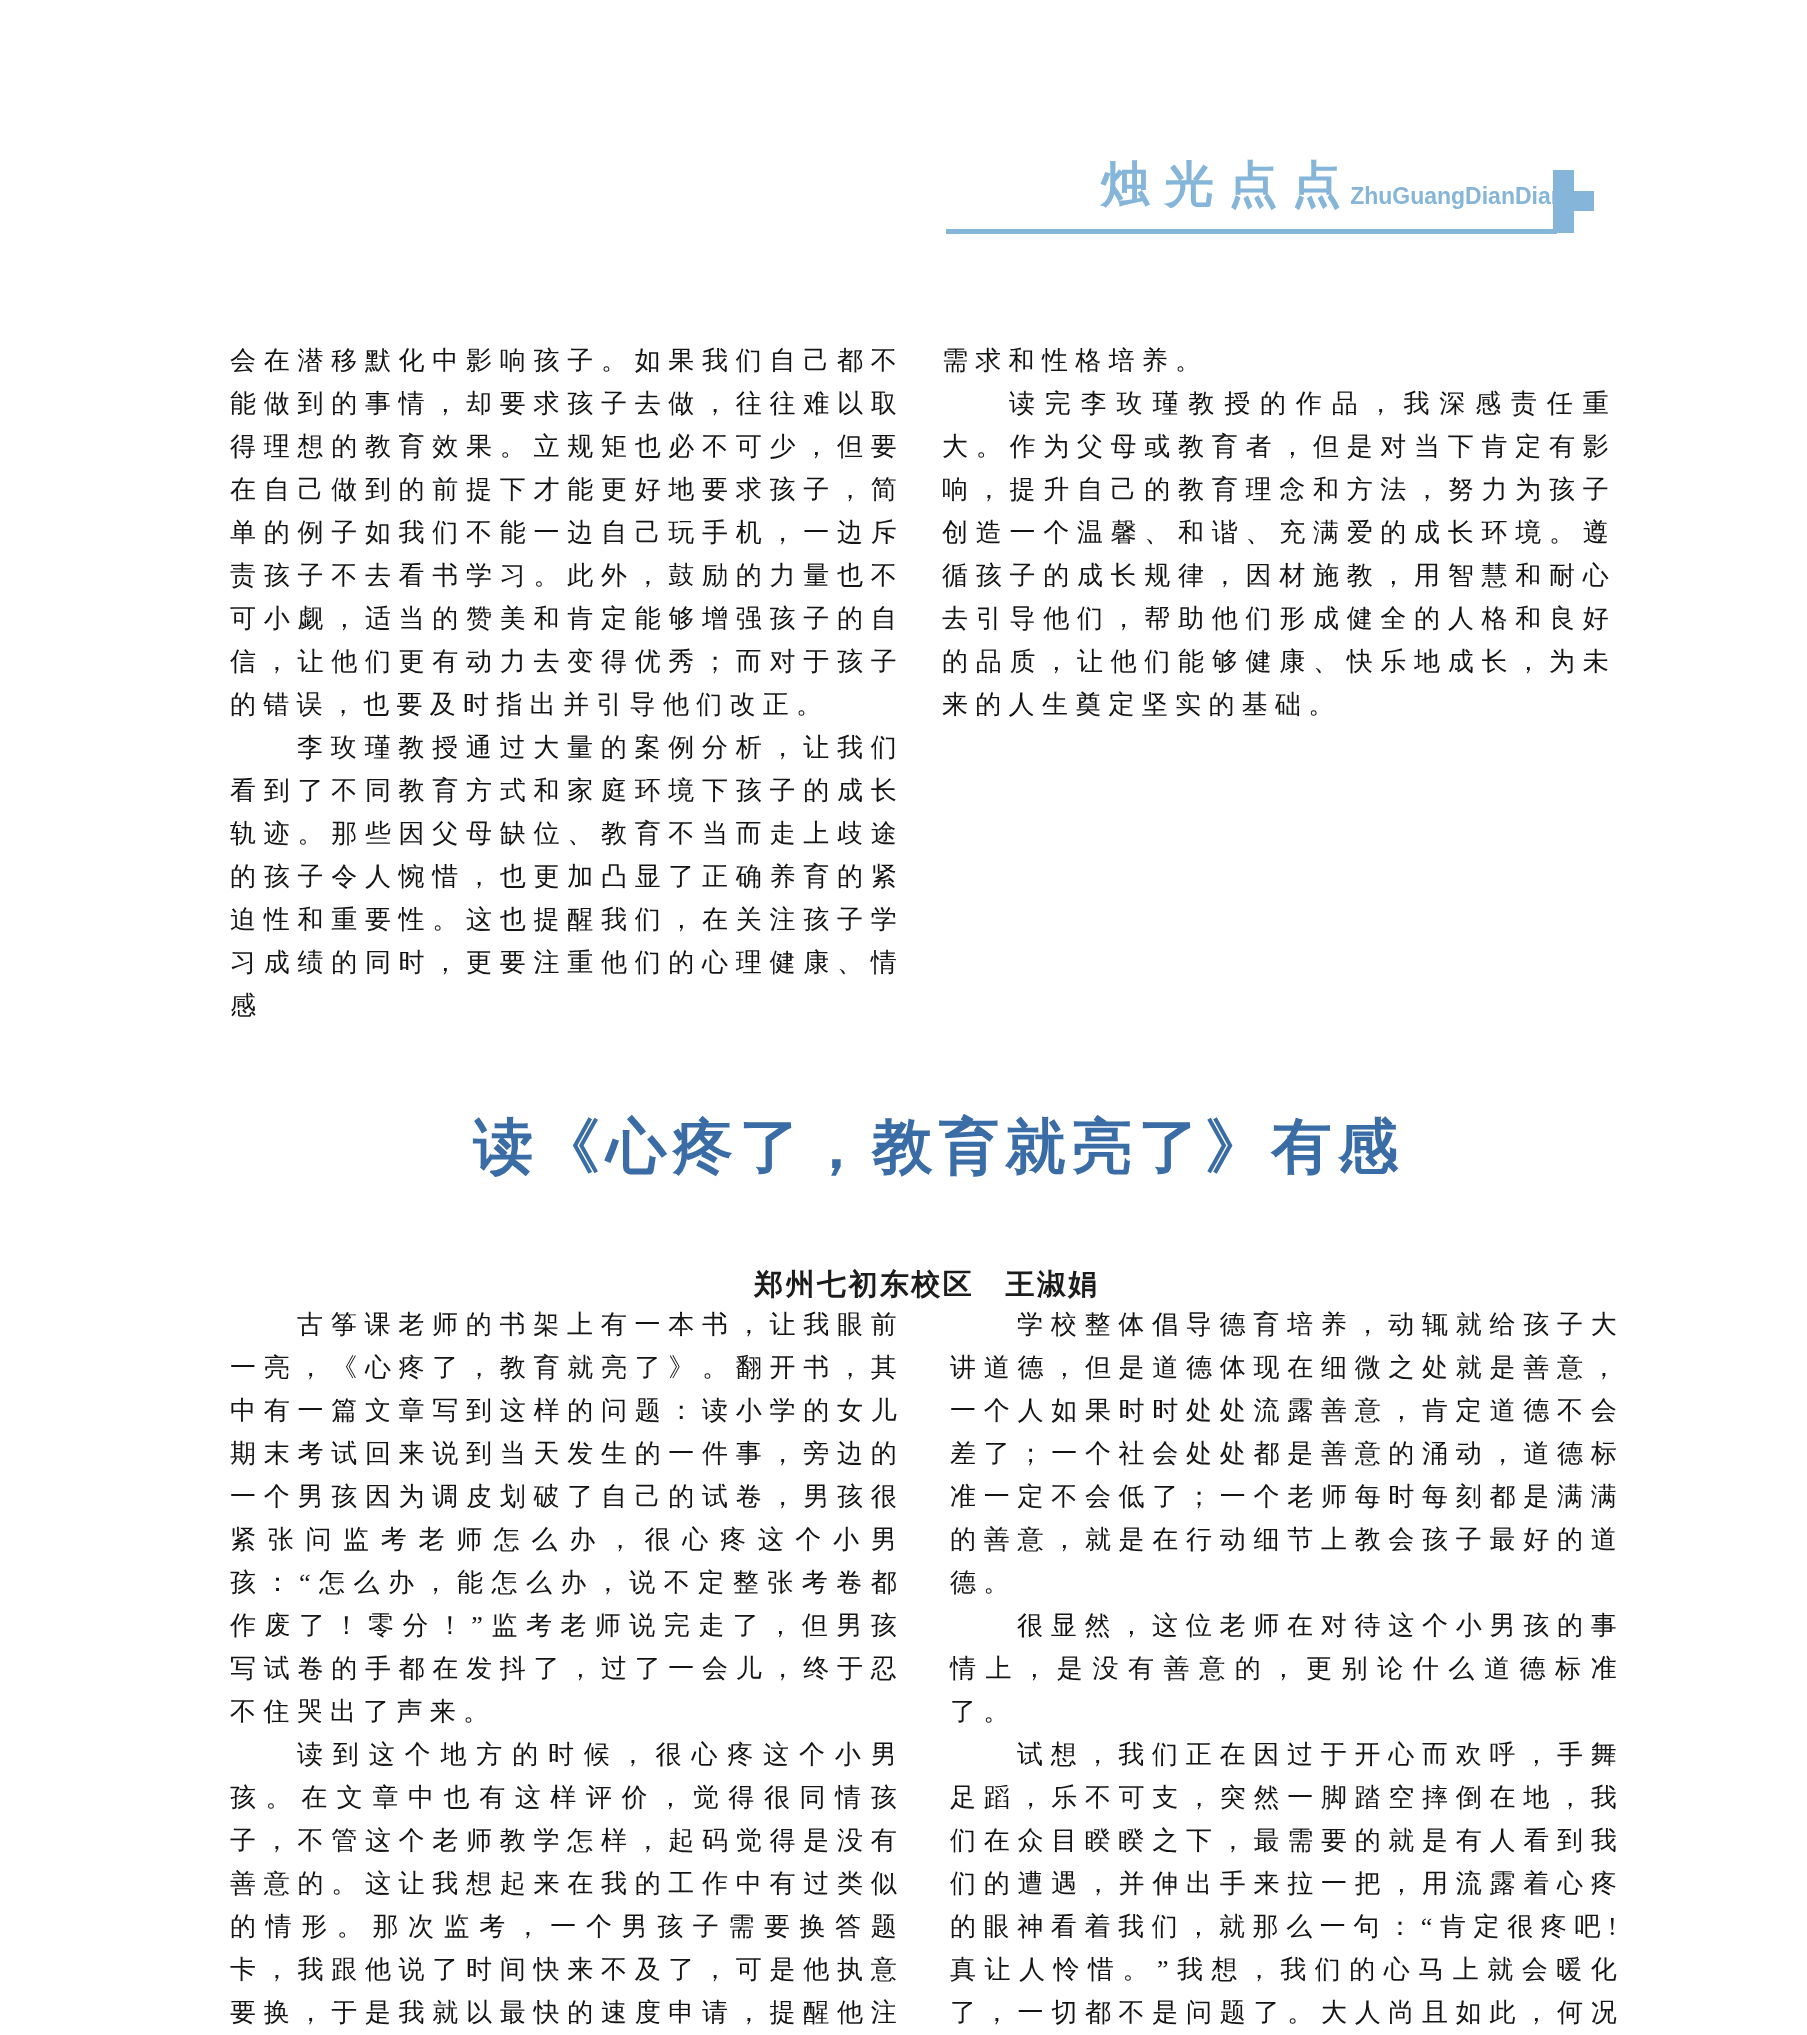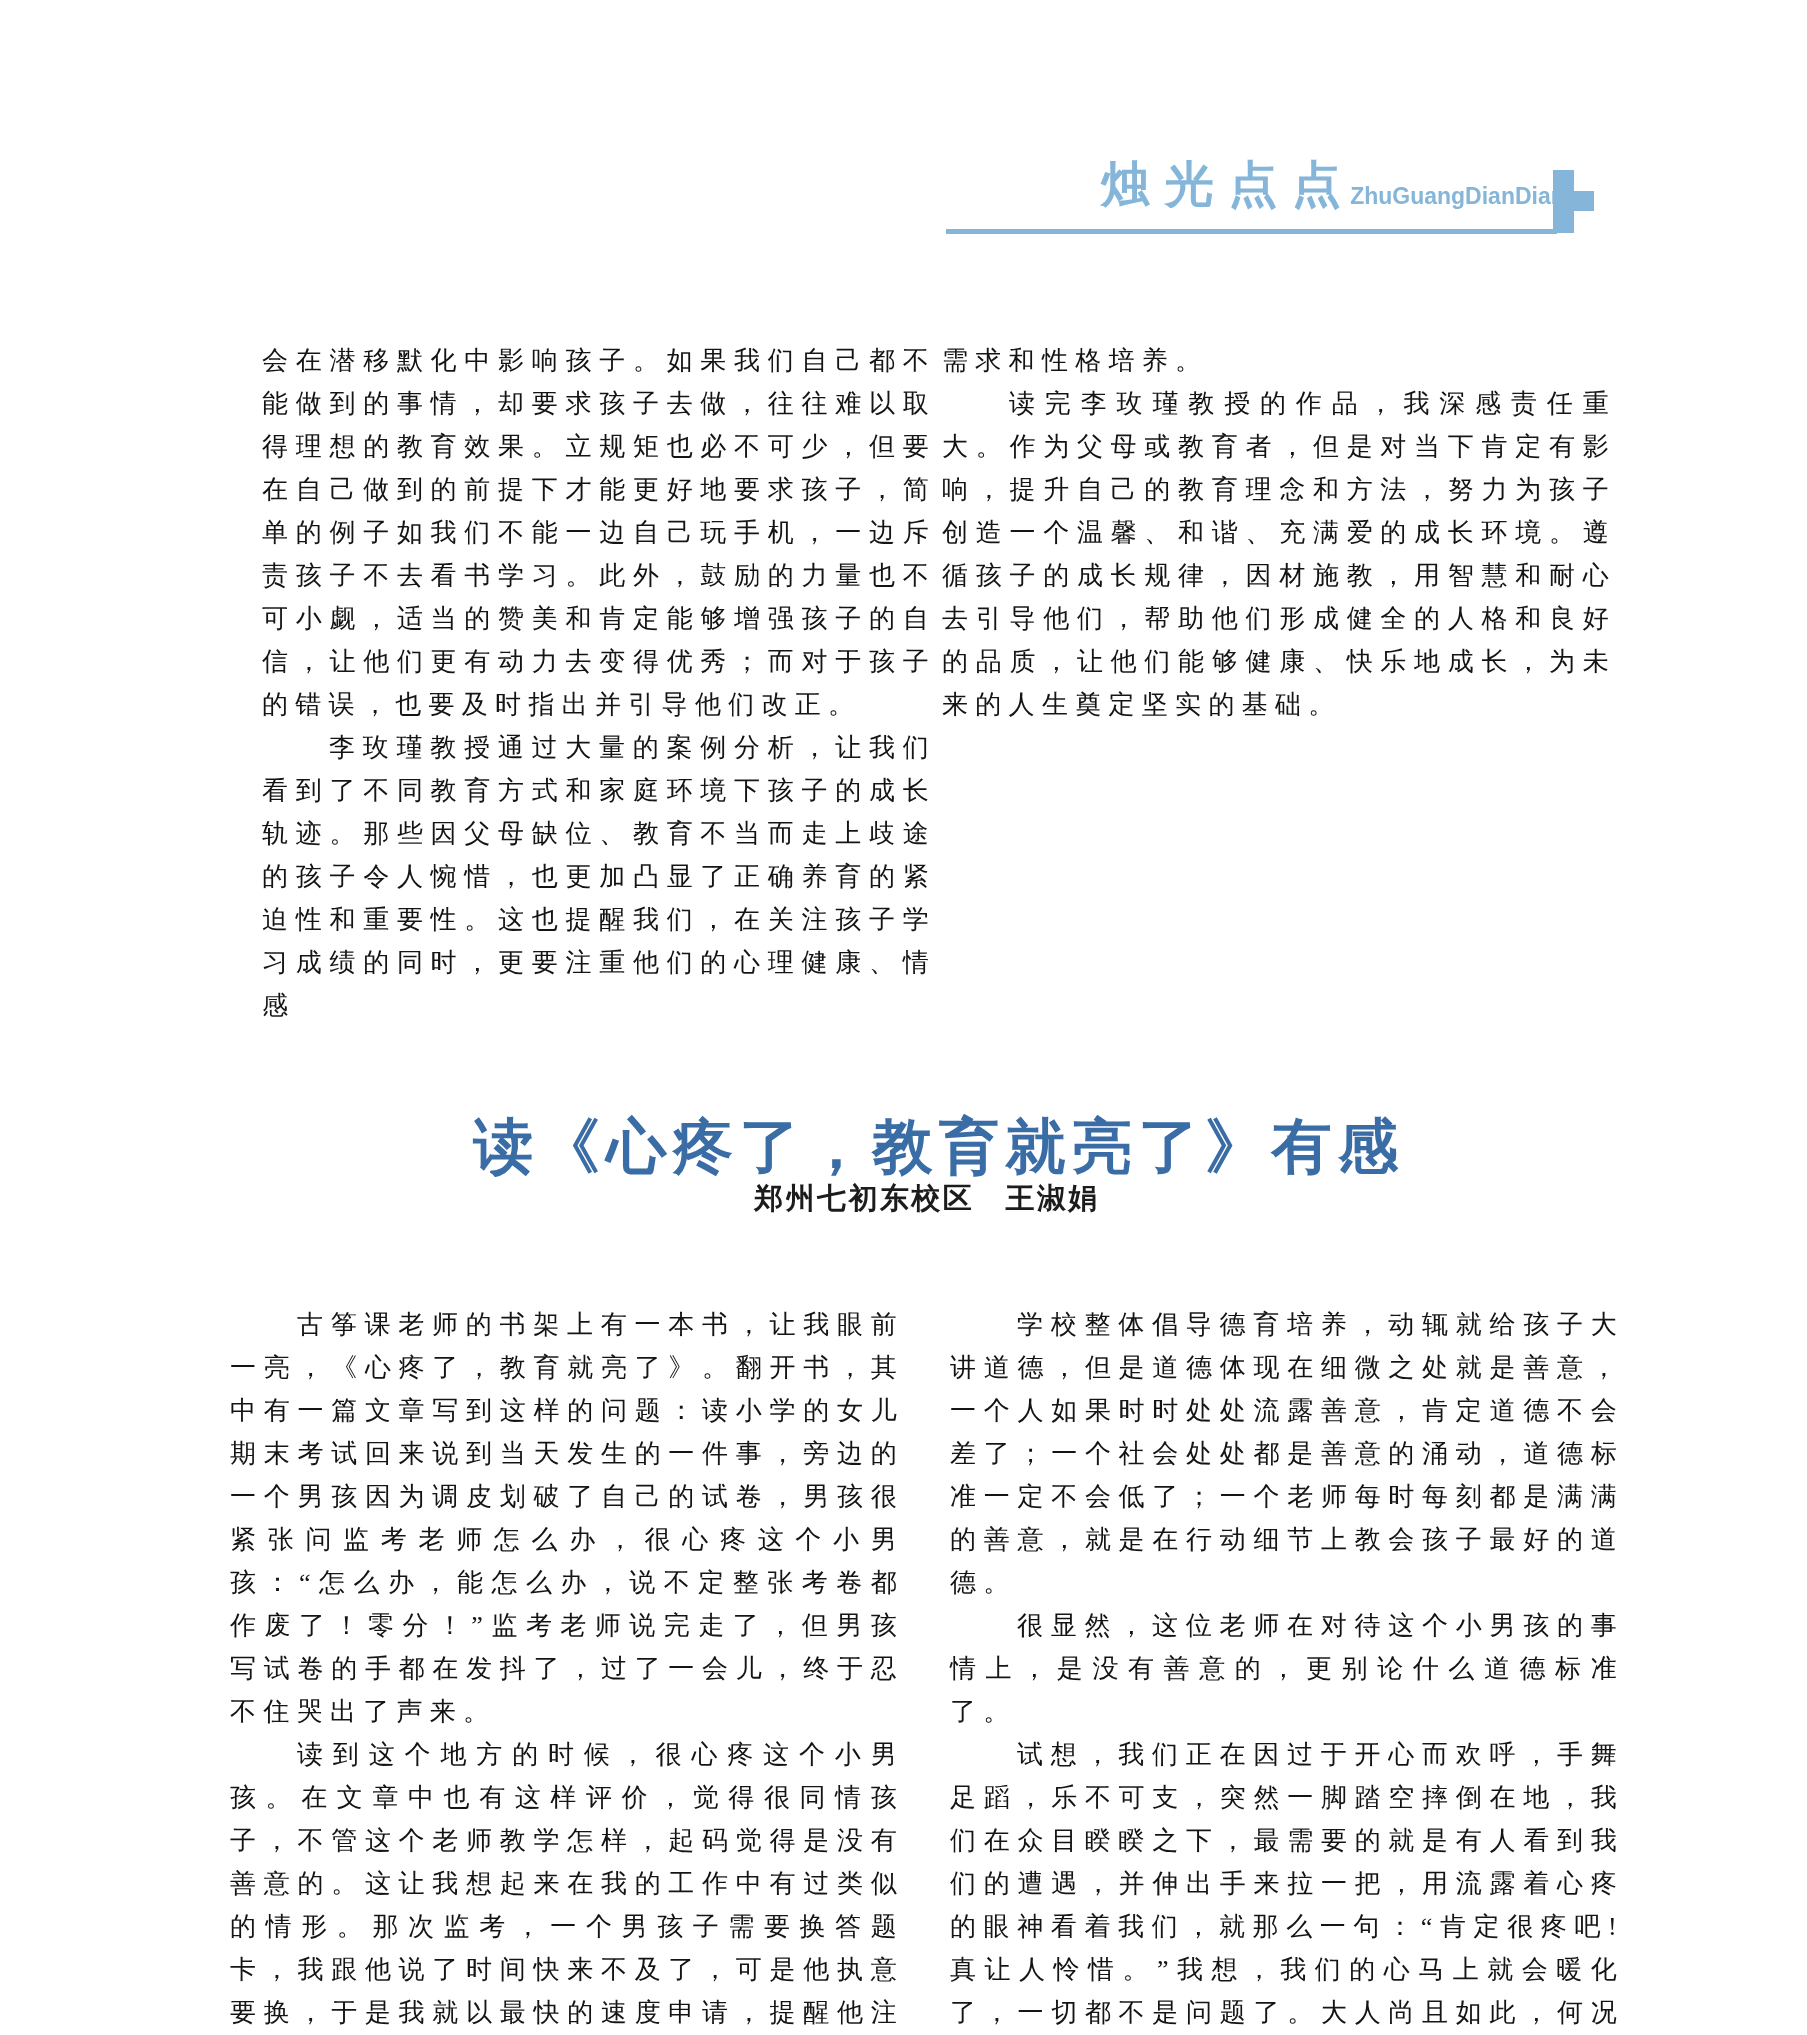--- a/index.html
+++ b/index.html
@@ -22,32 +22,32 @@
   .sq-tall{left:1553px;top:170px;width:21px;height:63px;}
   .sq-small{left:1574px;top:191px;width:20.4px;height:20.4px;}
   
   .col{
     position:absolute;width:674px;
     font-size:26px;line-height:43px;letter-spacing:7.3px;
     text-align:justify;color:#141414;
   }
   .col p{margin:0;padding:0;}
   .col p.indent{text-indent:67px;}
-  .a1-left{left:230px;top:339px;margin-left:32px;}
+  .a1-left{left:230px;top:339px;}
   .a1-right{left:942px;top:339px;}
   .a2-left{left:230px;top:1303px;}
   .a2-right{left:950px;top:1303px;}
   
   .a2-title{
     position:absolute;left:230px;top:1104px;width:1394px;margin:12px;
     text-align:center;font-size:60px;font-weight:bold;letter-spacing:6.5px;
     color:#3a6ca6;line-height:1.05;
   }
   .a2-byline{
-    position:absolute;left:230px;top:1179px;width:1394px;
+    position:absolute;left:230px;top:1265px;width:1394px;
     text-align:center;font-size:29px;font-weight:600;letter-spacing:2.4px;color:#1c1c1c;
   }
 </style>
 </head>
 <body>
 
 <div class="page">
 
   <div class="logo">
     <span class="logo-cn">烛光点点</span>

